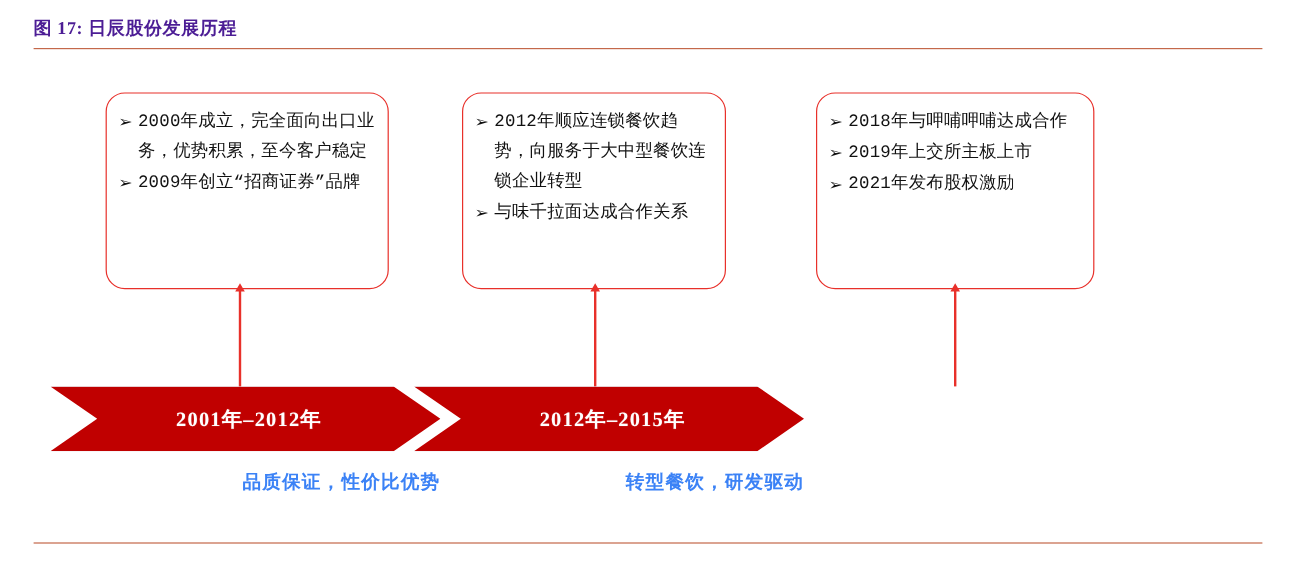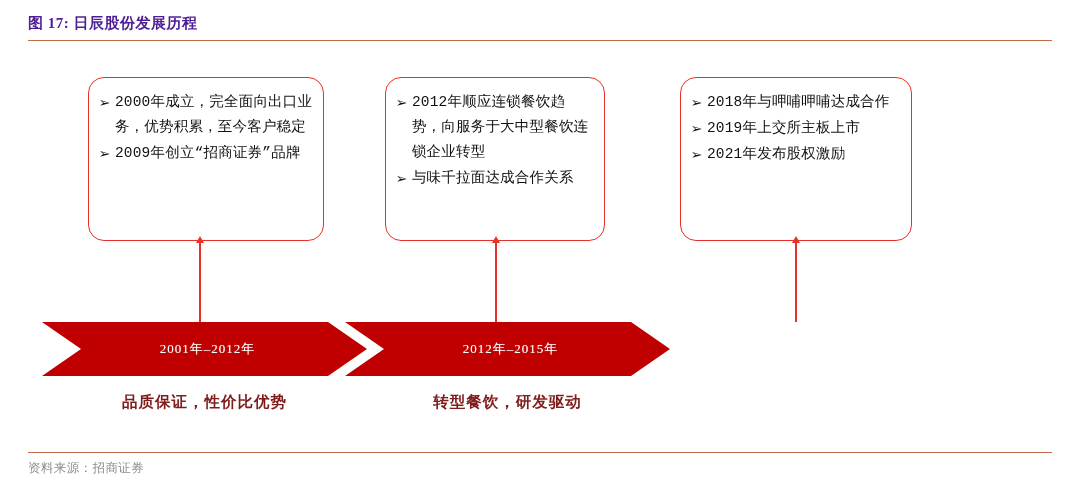--- a/index.html
+++ b/index.html
@@ -113,39 +113,39 @@
     justify-content: center;
     filter: drop-shadow(0px 1.2px 0px #8b95b5) drop-shadow(0px -1.2px 0px #8b95b5)
             drop-shadow(1.2px 0px 0px #8b95b5) drop-shadow(-1.2px 0px 0px #8b95b5);
   }
   .phase-arrow.chev {
     clip-path: polygon(0% 0%, 88% 0%, 100% 50%, 88% 100%, 0% 100%, 12% 50%);
   }
   .phase-label {
     color: #ffffff;
     font-family: "Liberation Serif", "DejaVu Serif", serif;
-    font-size: 13px;
-    font-weight: normal;
+    font-size: 17px;
+    font-weight: bold;
     letter-spacing: 1px;
     white-space: nowrap;
     text-shadow: 0 0 1px rgba(255,255,255,0.4);
   }
   #arrow-1 { left: 42px;  width: 325px; }
   #arrow-2 { left: 345px; width: 325px; }
   #arrow-3 { left: 650px; width: 340px; }
   #arrow-1 .phase-label { padding-left: 6px; }
   #arrow-2 .phase-label { padding-left: 6px; }
   #arrow-3 .phase-label { padding-left: 2px; }
 
   
   .phase-caption {
     position: absolute;
     top: 342px;
-    text-align: center;
-    color: #7f1d1d;
+    text-align: right;
+    color: #3b82f6;
     font-family: Liberation Serif, serif;
     font-size: 15.5px;
     font-weight: bold;
     letter-spacing: 1px;
     white-space: nowrap;
   }
   #cap-1 { left: 42px;  width: 325px; }
   #cap-2 { left: 345px; width: 325px; }
   #cap-3 { left: 650px; width: 340px; }
 
@@ -233,14 +233,13 @@
     <span class="phase-label">2012年–2015年</span>
   </div>
 
   <div class="phase-caption" id="cap-1">品质保证，性价比优势</div>
   <div class="phase-caption" id="cap-2">转型餐饮，研发驱动</div>
 
 </div>
 
 <div class="fig-footer">
   <div class="footer-rule"></div>
-  <div class="footer-text">资料来源：招商证券</div>
 </div>
 
 </body></html>

